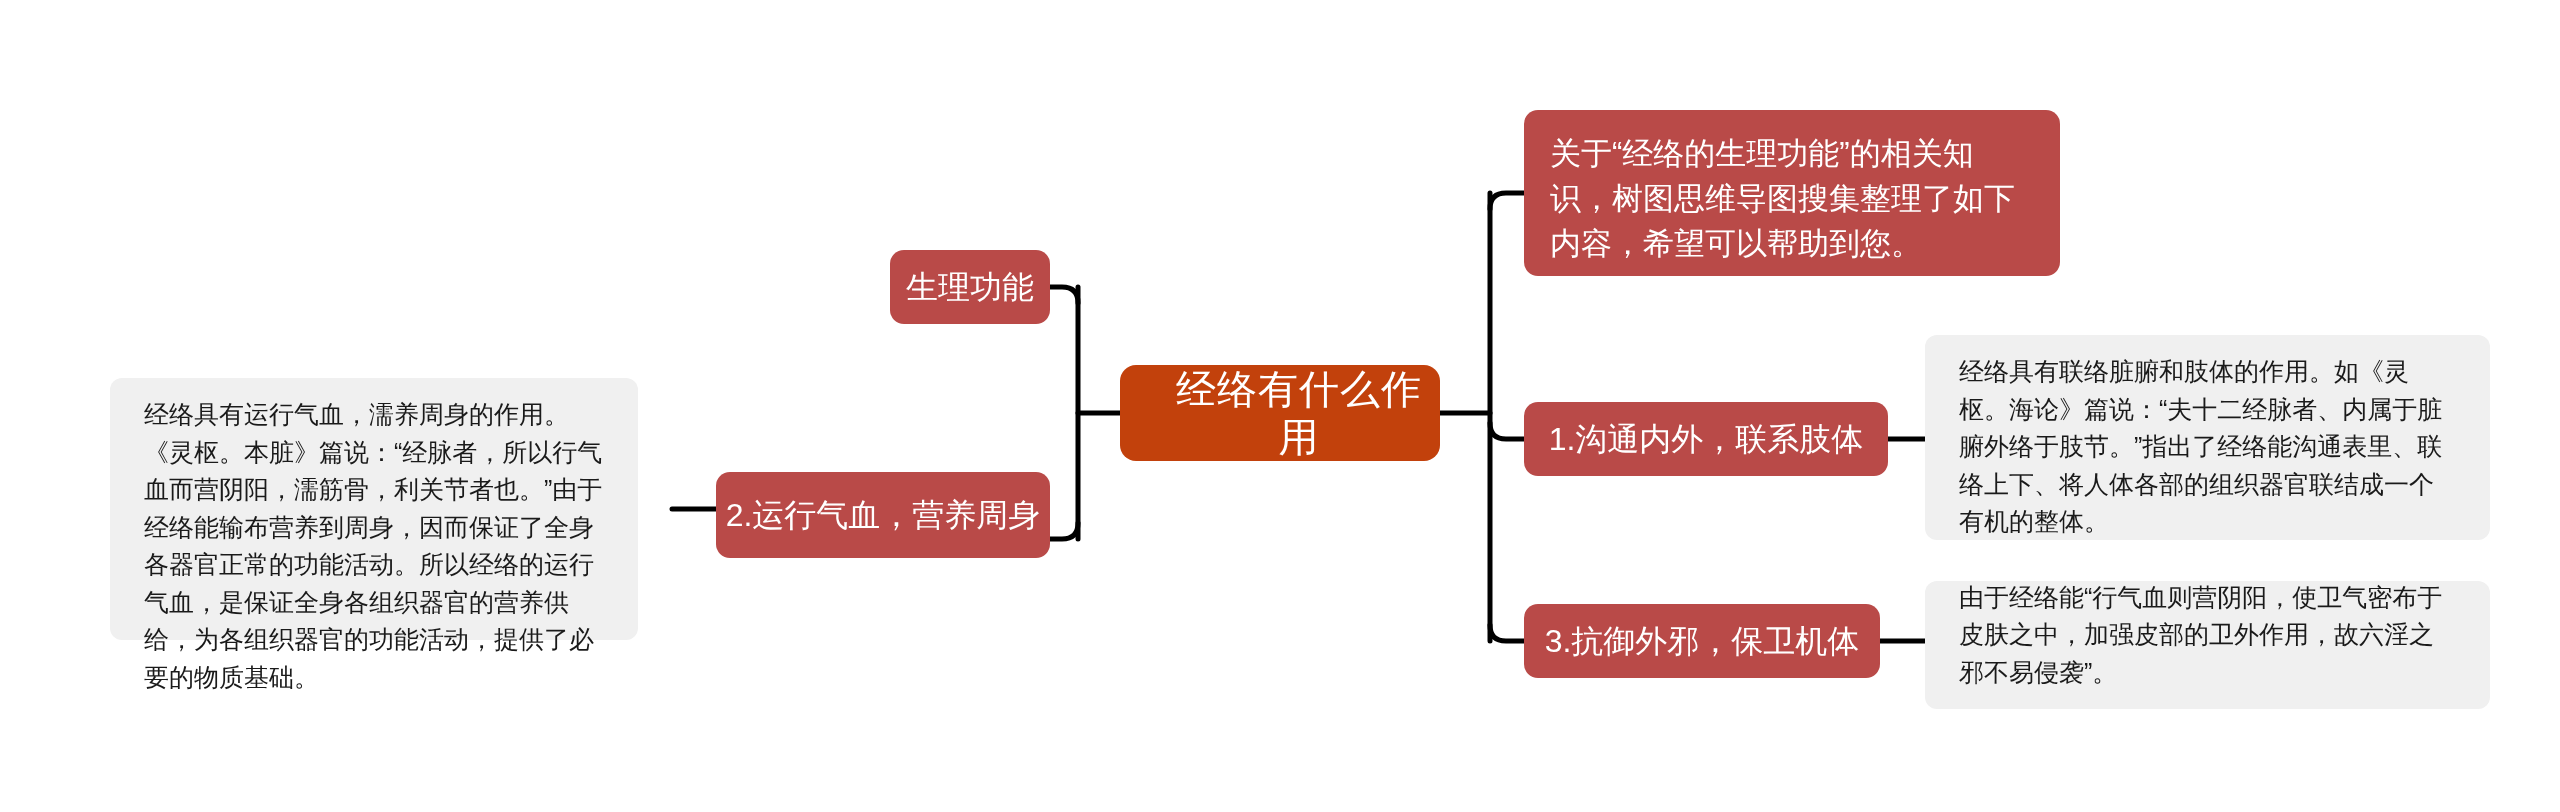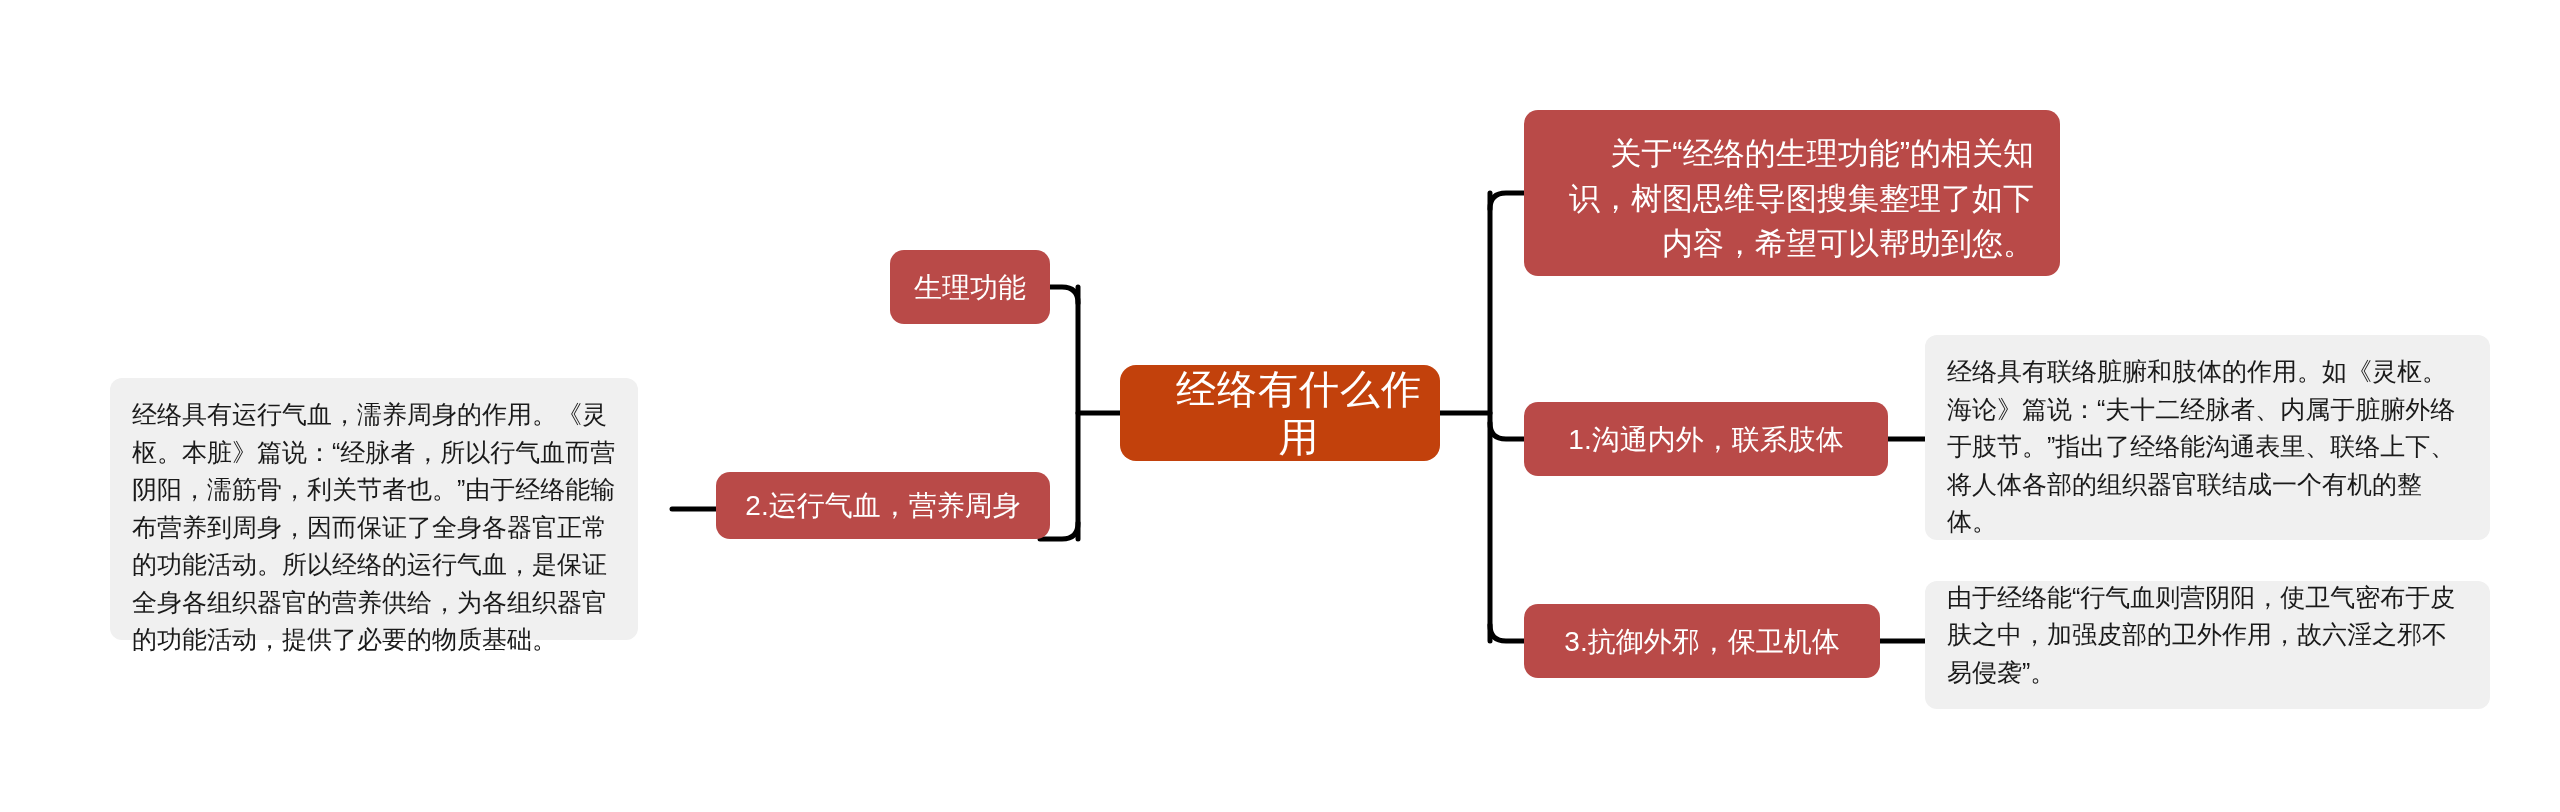--- a/index.html
+++ b/index.html
@@ -61,44 +61,44 @@
     letter-spacing: 1px;
   }
 
   
   .topic {
     background: #b94a48;
     color: #ffffff;
     justify-content: center;
   }
   .topic .node-text {
-    font-size: 28px;
+    font-size: 32px;
     line-height: 1.25;
     text-align: center;
   }
 
   
   .note-red {
     background: #b94a48;
     color: #ffffff;
     align-items: flex-start;
     padding: 22px 26px;
   }
   .note-red .node-text {
     font-size: 31px;
     line-height: 1.45;
-    text-align: right;
+    text-align: left;
   }
 
   
   .note-gray {
     background: #f0f0f0;
     color: #1a1a1a;
     align-items: flex-start;
-    padding: 18px 22px;
+    padding: 18px 34px;
     border-radius: 12px;
   }
   .note-gray .node-text {
     font-size: 25px;
     line-height: 1.5;
     text-align: left;
   }
 </style>
 </head>
 <body>
@@ -125,21 +125,21 @@
   </svg>
 
   <div class="node root" style="left:1120px; top:365px; width:320px; height:96px;">
     <span class="node-text">经络有什么作用</span>
   </div>
 
   <div class="node topic" style="left:890px; top:250px; width:160px; height:74px;">
     <span class="node-text">生理功能</span>
   </div>
 
-  <div class="node topic" style="left:716px; top:472px; width:334px; height:67px;">
+  <div class="node topic" style="left:716px; top:472px; width:334px; height:86px;">
     <span class="node-text">2.运行气血，营养周身</span>
   </div>
 
   <div class="node note-gray" style="left:110px; top:378px; width:528px; height:262px;">
     <span class="node-text">经络具有运行气血，濡养周身的作用。《灵枢。本脏》篇说：“经脉者，所以行气血而营阴阳，濡筋骨，利关节者也。”由于经络能输布营养到周身，因而保证了全身各器官正常的功能活动。所以经络的运行气血，是保证全身各组织器官的营养供给，为各组织器官的功能活动，提供了必要的物质基础。</span>
   </div>
 
   <div class="node note-red" style="left:1524px; top:110px; width:536px; height:166px;">
     <span class="node-text">关于“经络的生理功能”的相关知识，树图思维导图搜集整理了如下内容，希望可以帮助到您。</span>
   </div>

